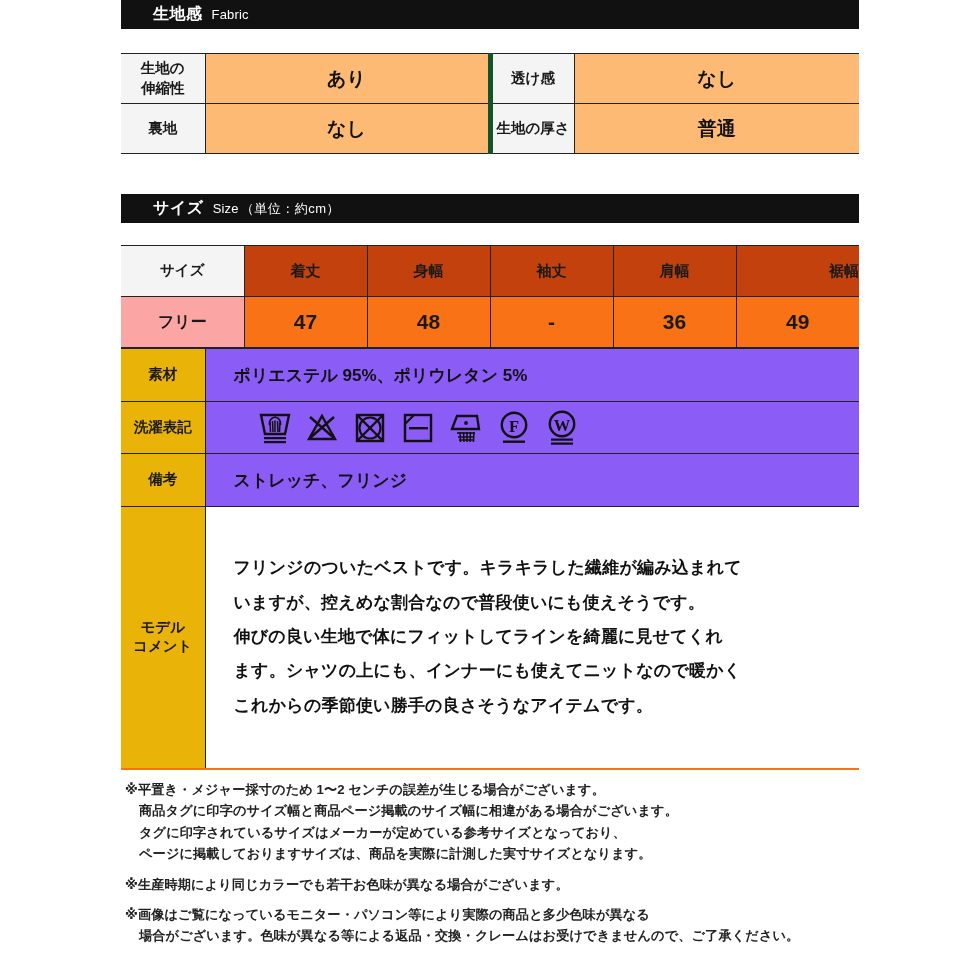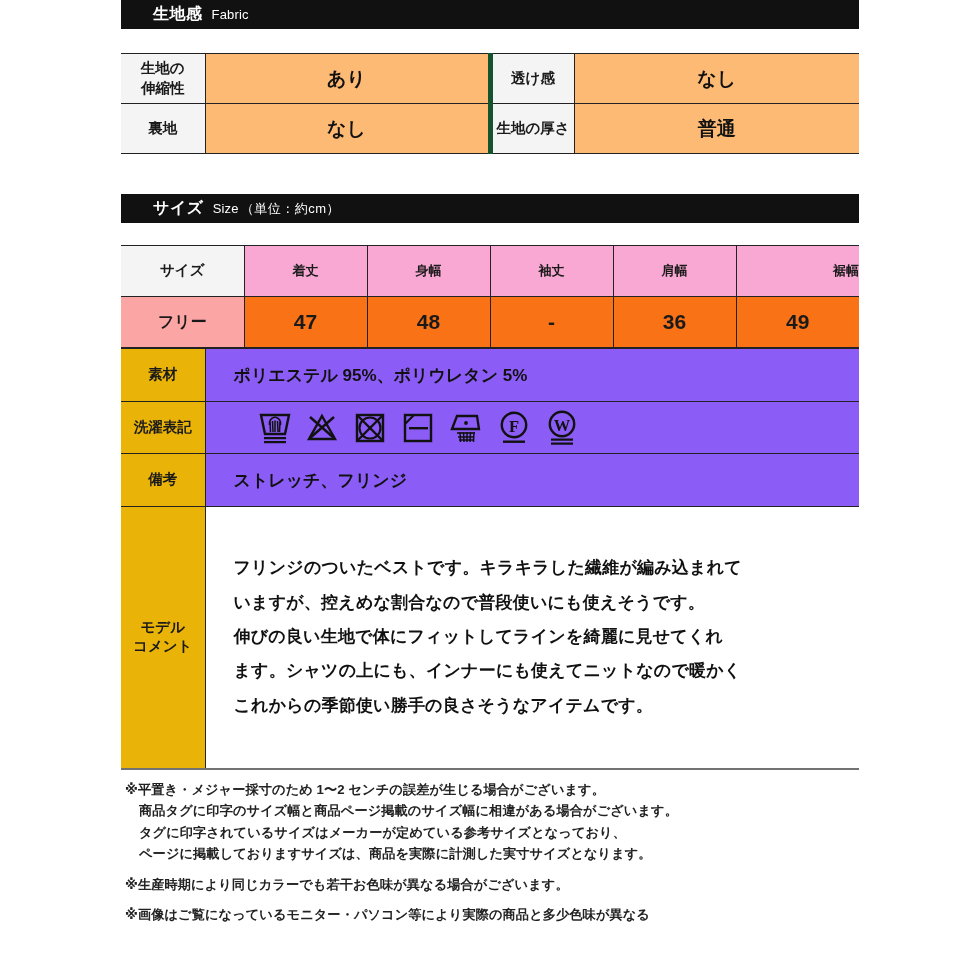--- a/index.html
+++ b/index.html
@@ -89,22 +89,22 @@
   .fabric-table .lbl { width: 84px; }
   .fabric-table .val-a { width: 285px; }
   .fabric-table .lbl-b { width: 84px; border-left: 5px solid #14532d; }
   .fabric-table .val-b { width: 285px; }
 
   
   .size-wrap { margin-top: 40px; }
   .size-table { margin-top: 22px; }
   .size-table .hrow th {
     height: 51px;
-    background: #f9a8d4;
-    font-size: 13px;
+    background: #c2410c;
+    font-size: 15px;
     font-weight: 700;
     color: #1a1a1a;
     border-right: 1px solid #222222;
   }
   .size-table .hrow th:last-child { border-right: none; text-align: right; }
   .size-table .hrow th.first {
     background: #f4f4f4;
     font-size: 14.5px;
   }
   .size-table .drow td {
@@ -126,21 +126,21 @@
   .info-table {
     width: 100%;
     border-collapse: collapse;
     table-layout: fixed;
   }
   .info-table td {
     border-top: 1px solid #222222;
     vertical-align: middle;
     padding: 0;
   }
-  .info-table tr:last-child td { border-bottom: 2px solid #737373; }
+  .info-table tr:last-child td { border-bottom: 2px solid #f97316; }
   .info-table td.rl {
     width: 84px;
     background: #eab308;
     font-size: 14.5px;
     font-weight: 700;
     text-align: center;
     line-height: 1.32;
     border-right: 1px solid #222222;
     color: #1a1a1a;
   }
@@ -349,15 +349,16 @@
       <div class="note-line">※平置き・メジャー採寸のため 1〜2 センチの誤差が生じる場合がございます。</div>
       <div class="note-line indent">商品タグに印字のサイズ幅と商品ページ掲載のサイズ幅に相違がある場合がございます。</div>
       <div class="note-line indent">タグに印字されているサイズはメーカーが定めている参考サイズとなっており、</div>
       <div class="note-line indent">ページに掲載しておりますサイズは、商品を実際に計測した実寸サイズとなります。</div>
     </div>
     <div class="note-block">
       <div class="note-line">※生産時期により同じカラーでも若干お色味が異なる場合がございます。</div>
     </div>
     <div class="note-block">
       <div class="note-line">※画像はご覧になっているモニター・パソコン等により実際の商品と多少色味が異なる</div>
+      <div class="note-line indent">場合がございます。色味が異なる等による返品・交換・クレームはお受けできませんので、ご了承ください。</div>
     </div>
   </div>
 </div>
 
 </body></html>

